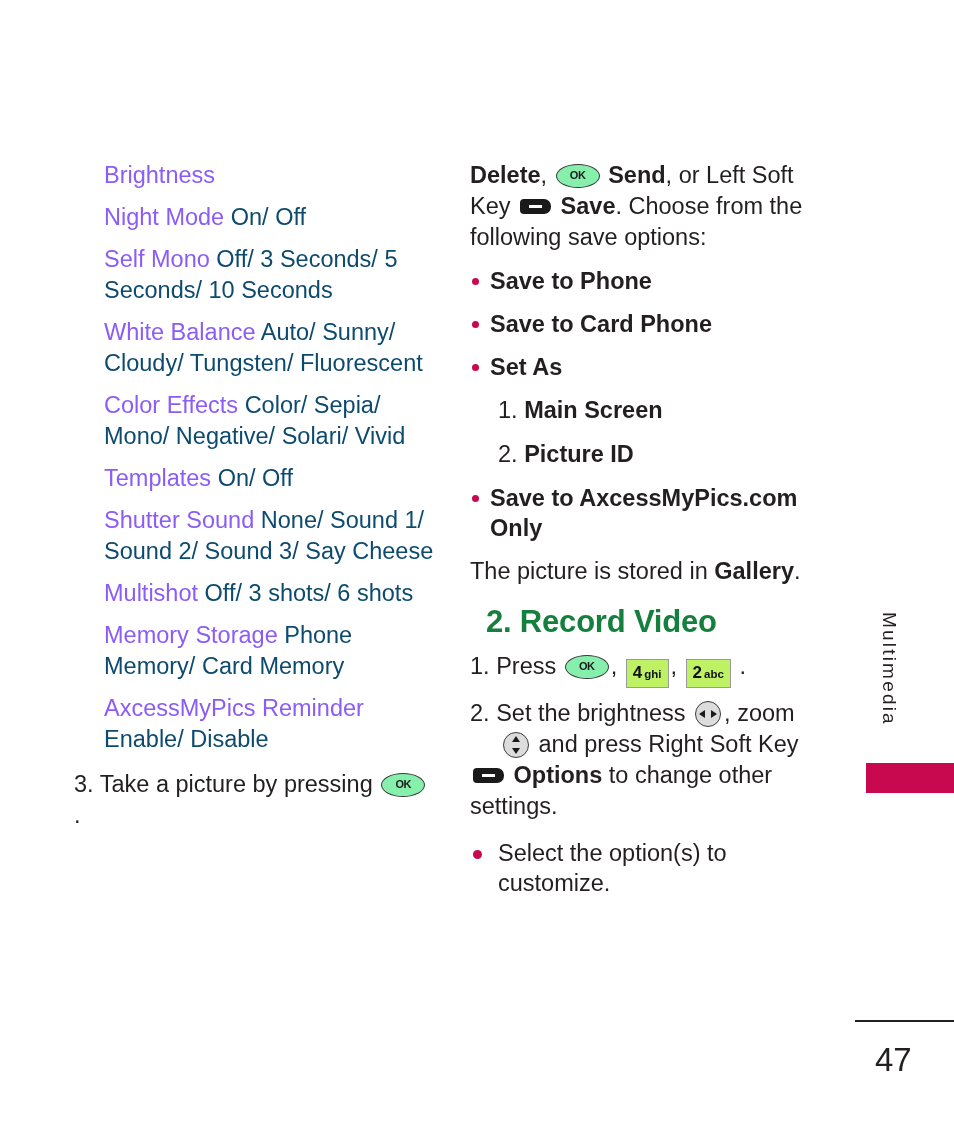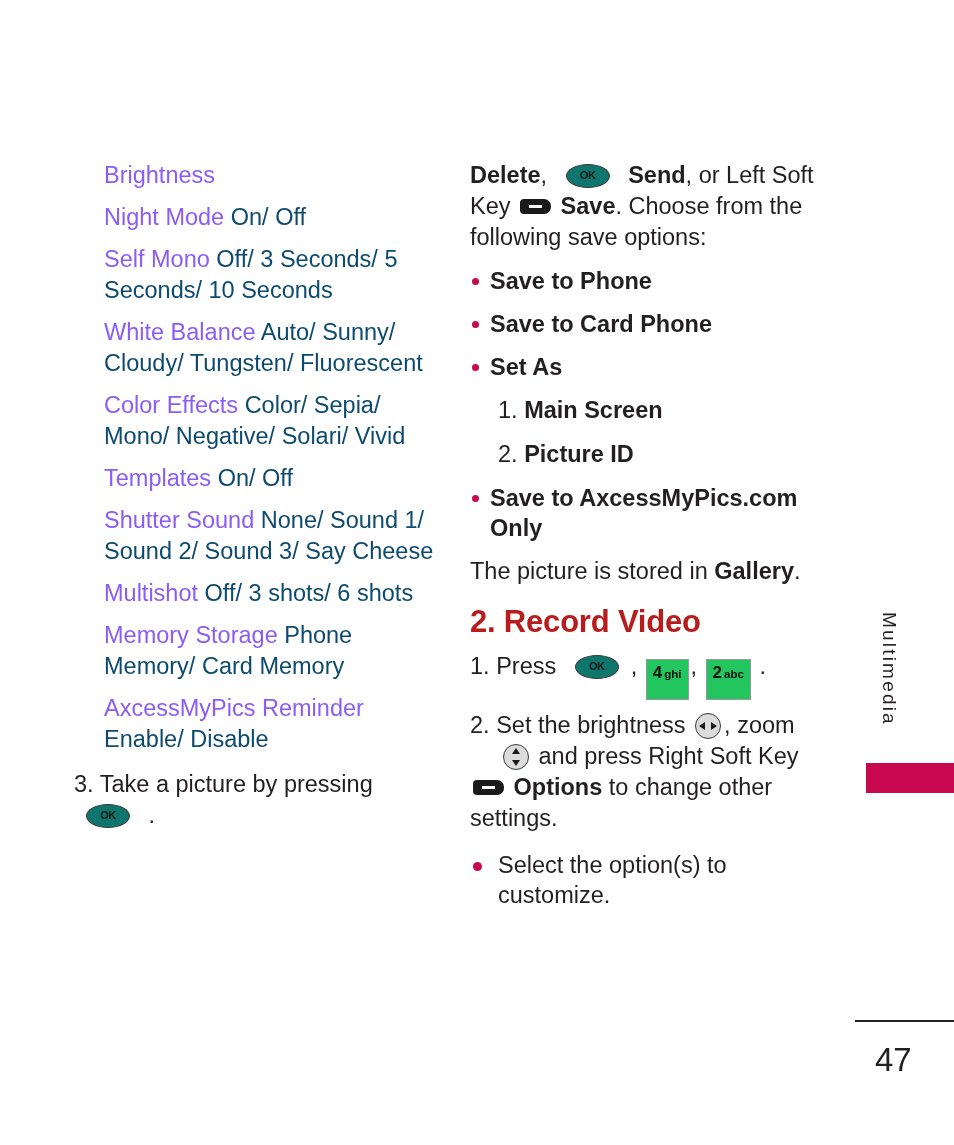--- a/index.html
+++ b/index.html
@@ -99,41 +99,41 @@
     padding-left: 28px;
   }
   .numitem b { font-weight: bold; }
 
   .indent-step {
     padding-left: 30px;
   }
 
   
   .h-section {
-    color: #b91c1c;
+    color: #15803d;
     font-size: 31px;
     font-weight: bold;
     line-height: 38px;
-    margin: 16px 0 10px 0;
+    margin: 16px 0 10px 16px;
     letter-spacing: -0.2px;
   }
 
   b, .bold { font-weight: bold; }
 
   
   .icon-ok {
     display: inline-block;
     width: 44px;
     height: 24px;
     border-radius: 50%;
-    background: #0f766e;
+    background: #86efac;
     border: 1.6px solid #3a3a3a;
     position: relative;
     vertical-align: -5px;
-    margin: 0 12px;
+    margin: 0 2px;
     box-sizing: border-box;
   }
   .icon-ok span {
     position: absolute;
     inset: 0;
     font-size: 11px;
     font-weight: bold;
     line-height: 21px;
     text-align: center;
     color: #1a1a1a;
@@ -155,23 +155,23 @@
     position: absolute;
     left: 9px;
     top: 6px;
     width: 13px;
     height: 3px;
     background: #ffffff;
   }
 
   .icon-key {
     display: inline-block;
-    background: #22c55e;
+    background: #bef264;
     border: 1.5px solid #9a9a9a;
-    padding: 1px 6px 16px 6px;
+    padding: 1px 6px 4px 6px;
     vertical-align: -4px;
     margin: 0 2px;
     line-height: 18px;
     box-sizing: border-box;
   }
   .icon-key .big {
     font-size: 17px;
     font-weight: bold;
     color: #111;
   }

